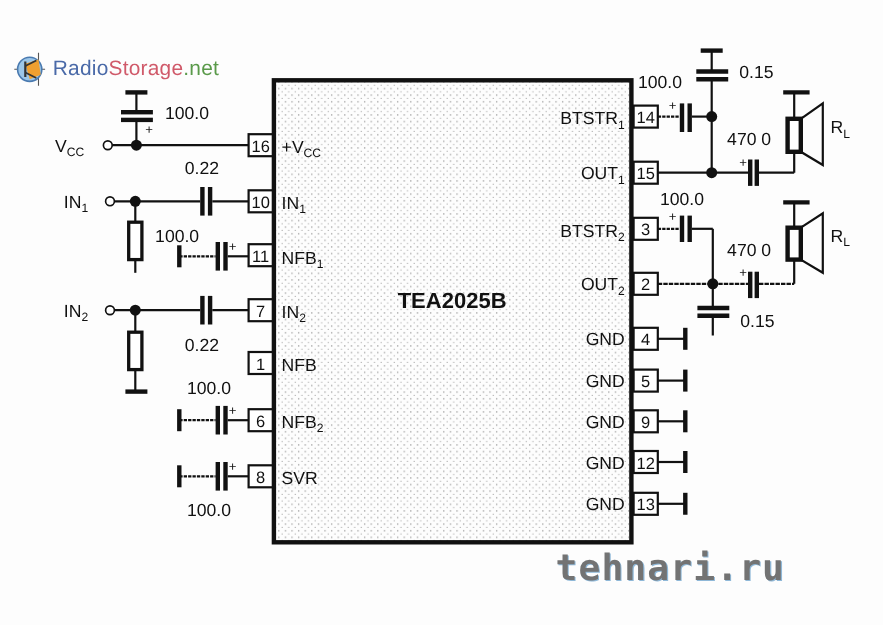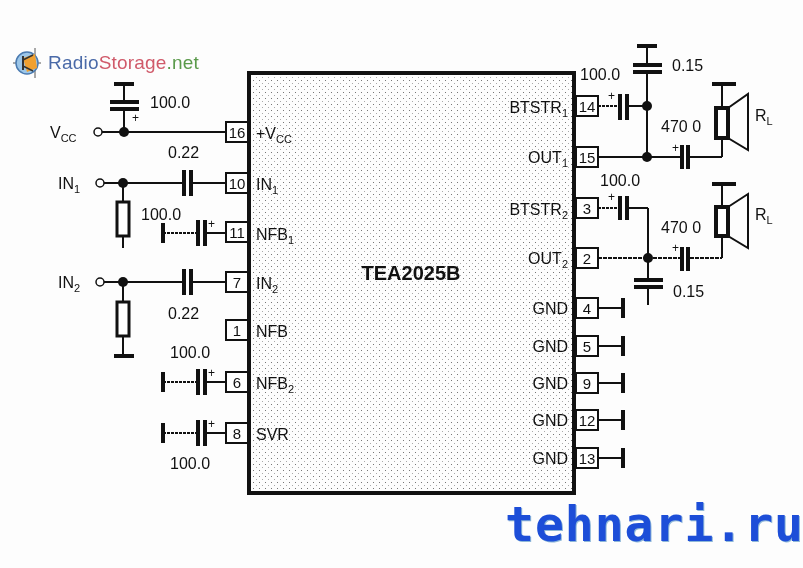--- a/index.html
+++ b/index.html
@@ -7,21 +7,21 @@
   #schem{position:absolute;left:0;top:0;}
   .wire{stroke:#111;stroke-width:2;fill:none;}
   .thick{stroke:#111;stroke-width:4;fill:none;}
   .txt{font-family:"Liberation Sans",sans-serif;fill:#111;}
   .lbl{font-size:16px;}
   .pin{font-size:15px;}
   .sub{font-size:11px;}
   .logo{position:absolute;left:10px;top:8px;display:flex;align-items:center;margin-top:38px;}
   .logo-text{font-size:19px;margin-left:4px;letter-spacing:0.2px;}
   .w1{color:#4a6aa8;} .w2{color:#d05a6a;} .w3{color:#5a9a4a;}
-  .watermark{position:absolute;left:505px;top:496px;font-family:"DejaVu Sans Mono",monospace;font-weight:bold;font-size:48px;color:#1d4ed8;letter-spacing:1px;text-shadow:1px 1px 0 #8fb8d8;}
+  .watermark{position:absolute;left:505px;top:496px;font-family:"DejaVu Sans Mono",monospace;font-weight:bold;font-size:33px;color:#737373;letter-spacing:1px;text-shadow:1px 1px 0 #8fb8d8;}
 </style>
 </head>
 <body>
 
 <div class="logo">
   <svg width="34" height="34" viewBox="0 0 34 34">
     <line x1="3" y1="17" x2="31" y2="17" stroke="#555" stroke-width="1"></line>
     <line x1="25" y1="2" x2="25" y2="32" stroke="#555" stroke-width="1"></line>
     <circle cx="17" cy="17" r="11" fill="#9cc6e8" stroke="#4a7ab0" stroke-width="1.5"></circle>
     <path d="M13 12 L25 8 L27 22 L17 26 Z" fill="#f0a030"></path>

